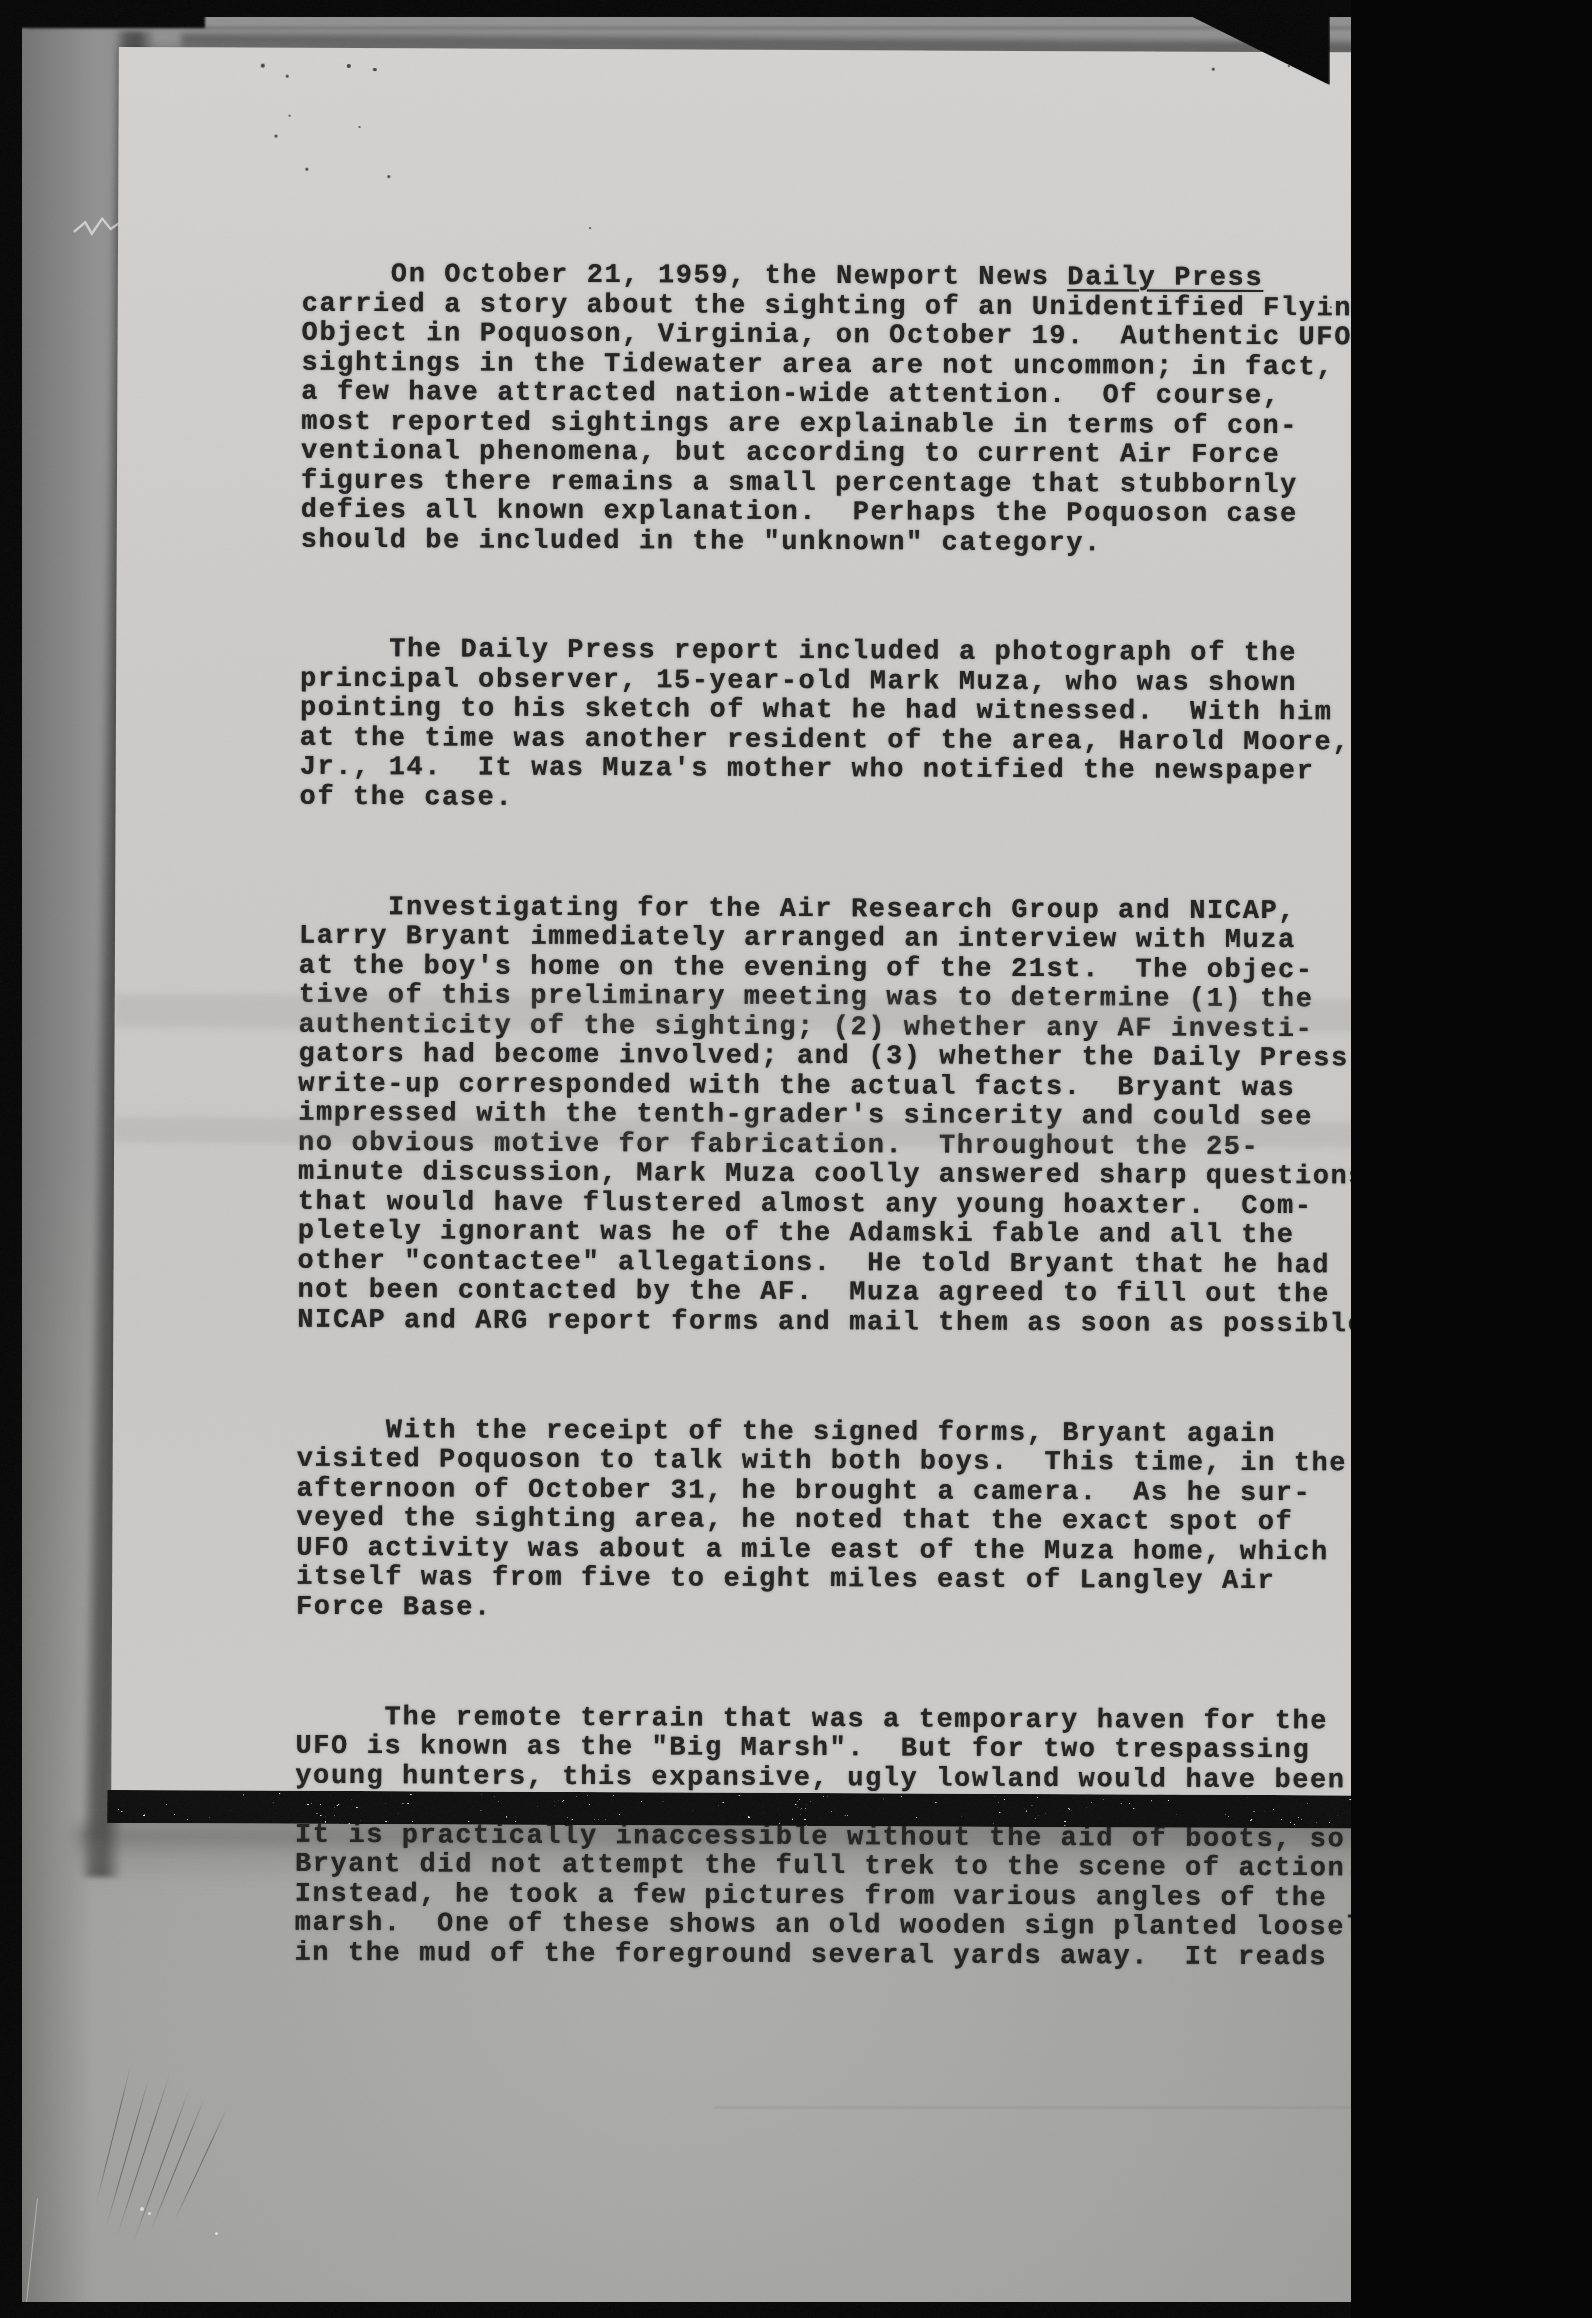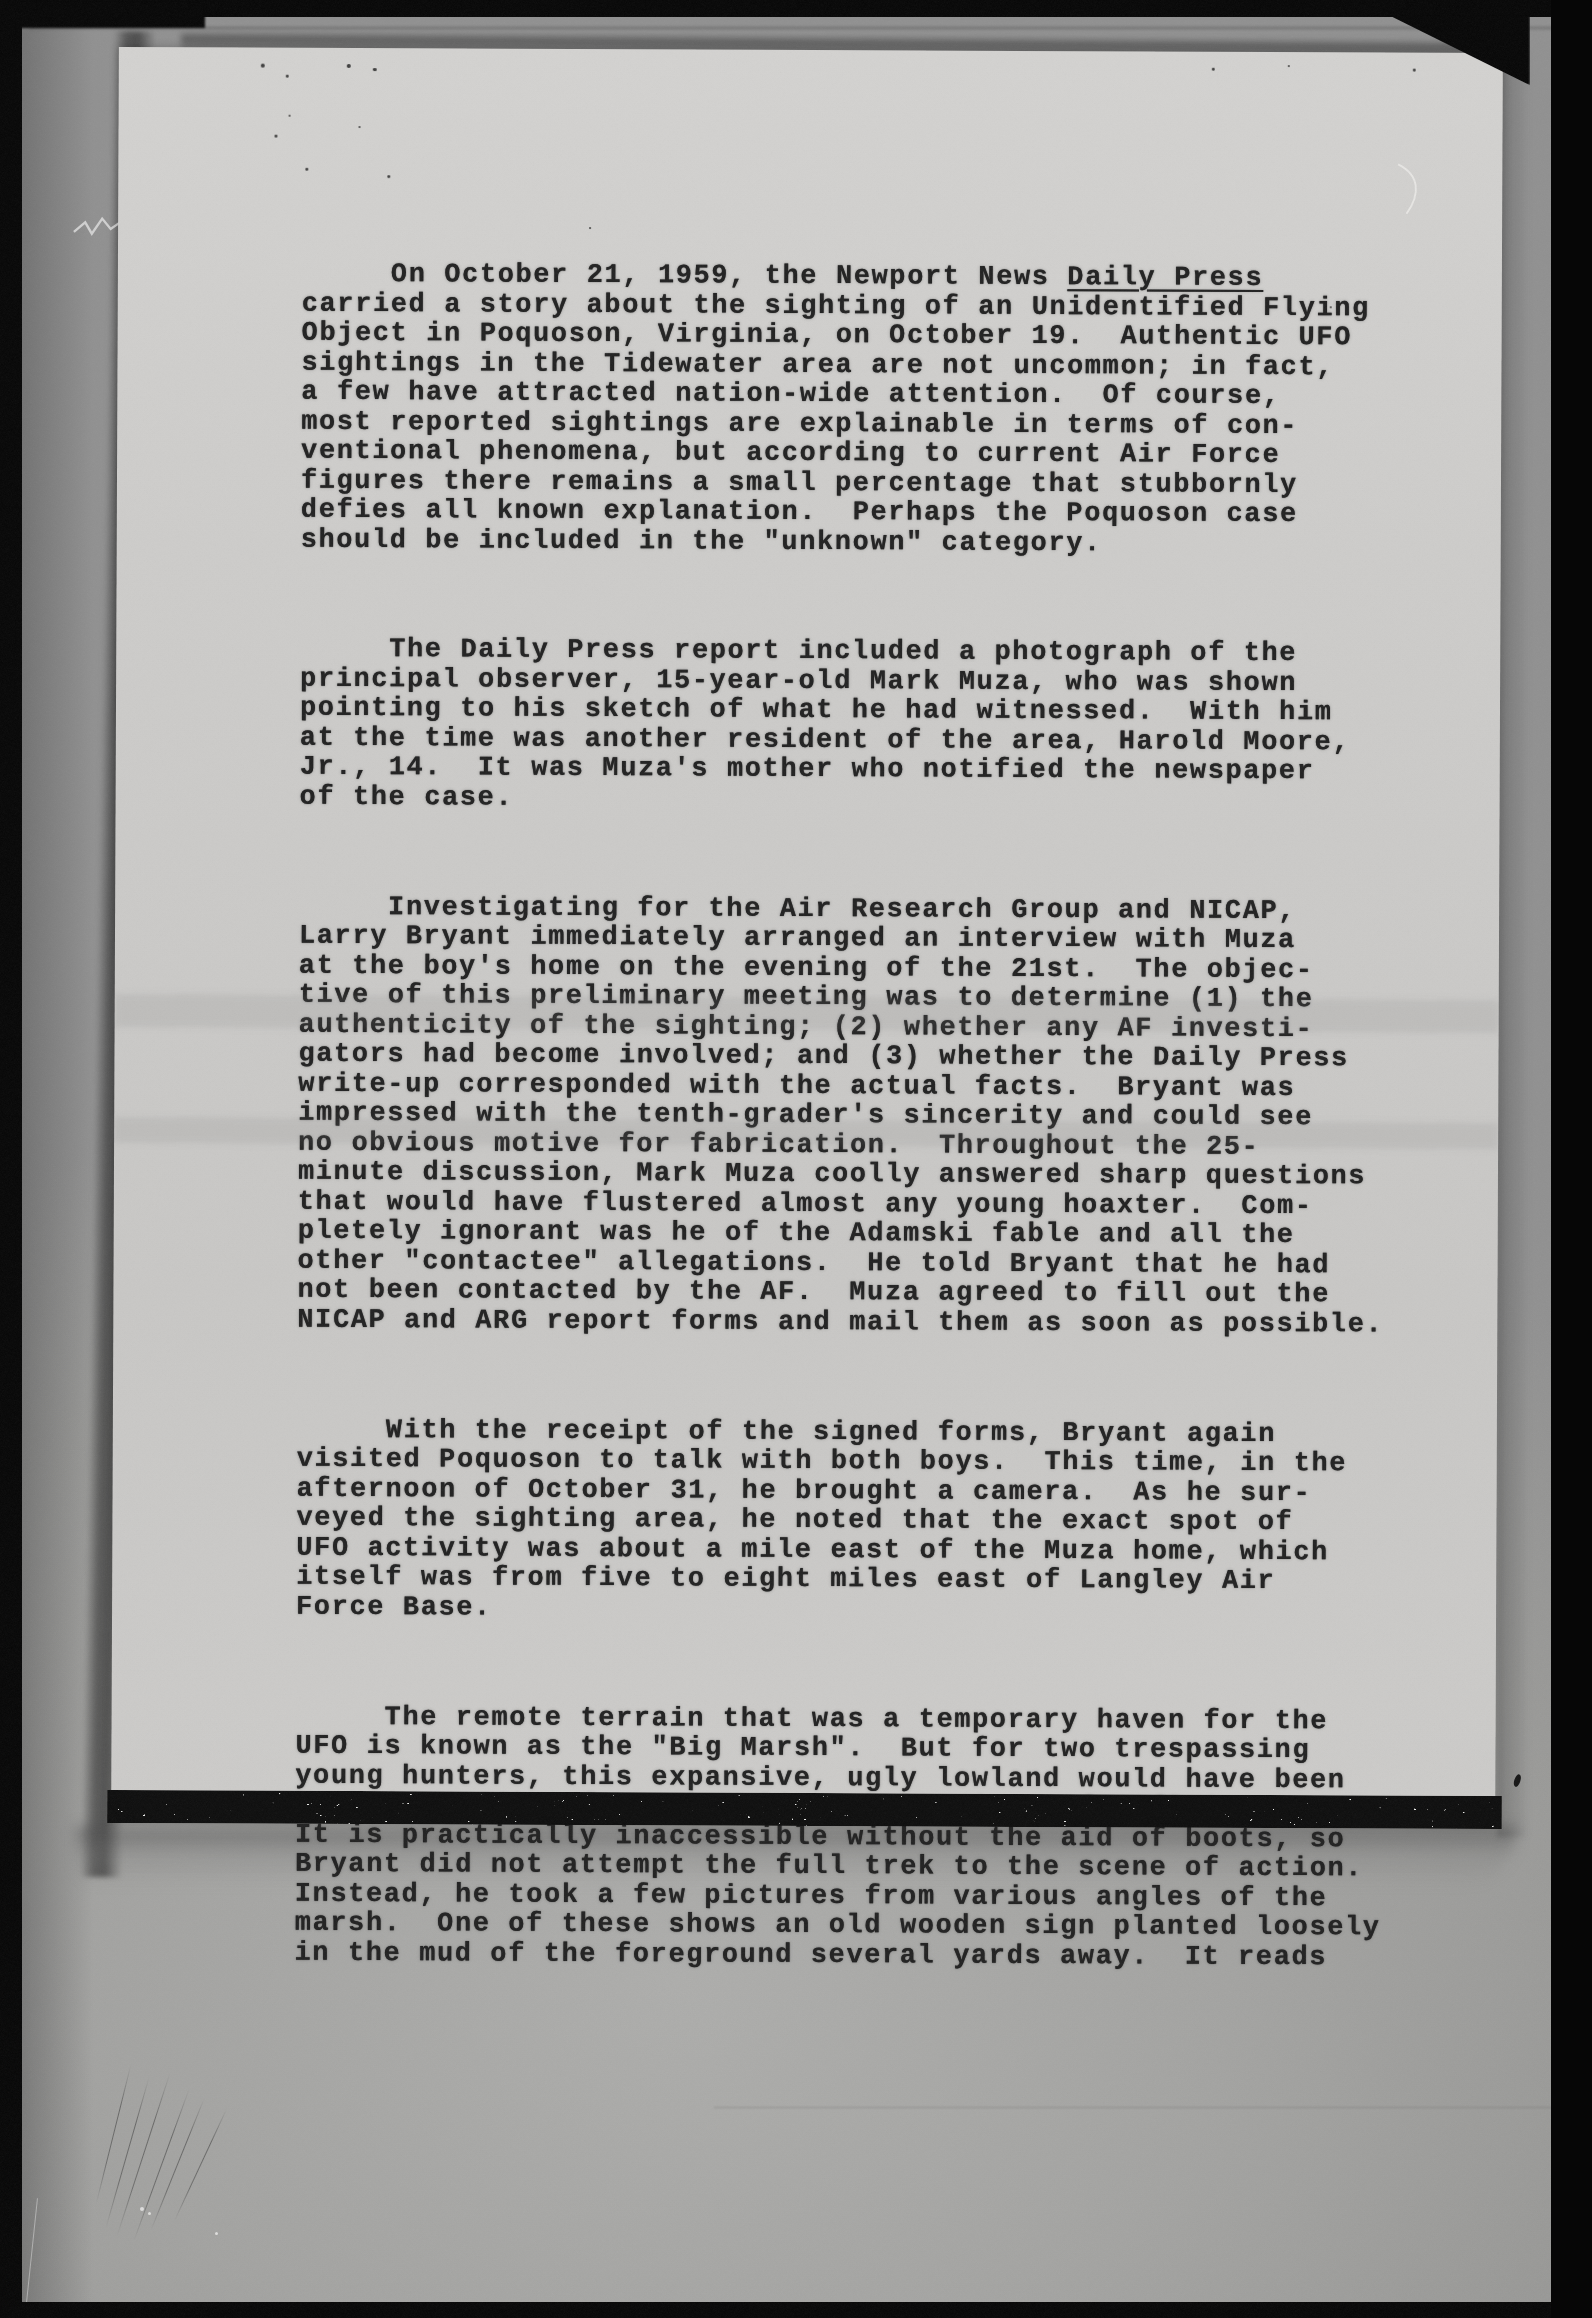--- a/index.html
+++ b/index.html
@@ -1,16 +1,16 @@
 <!DOCTYPE html>
 <html style="font-size:7.6px"><head>
 <meta charset="utf-8">
 <style>
   html,body{margin:0;padding:0;background:#060606;}
-  #canvas{position:relative;width:1551px;height:2319px;background:#ffffff;overflow:hidden;
+  #canvas{position:relative;width:1351px;height:2319px;background:#ffffff;overflow:hidden;
           font-family:"Liberation Mono","DejaVu Sans Mono",monospace;}
   
   .backing{position:absolute;left:22px;top:14.3px;width:1558px;height:2289px;
     background:radial-gradient(ellipse 1237px 951px at 42% 86%, #adadab 0%, #a3a3a1 45%, #999997 75%, #909090 100%);}
   .backing-left-shade{position:absolute;left:22px;top:14.3px;width:71px;height:2289px;
     background:linear-gradient(90deg, rgba(90,90,90,.55), rgba(140,140,140,0));}
   .backing-top-edge{position:absolute;left:28.5px;top:27px;width:1541px;height:1.9px;
     background:rgba(70,70,70,.5);filter:blur(1.4px);}
   .backing-mid-line{position:absolute;left:714px;top:2107px;width:856px;height:1.4px;
     background:rgba(80,80,80,.3);filter:blur(1px);}

